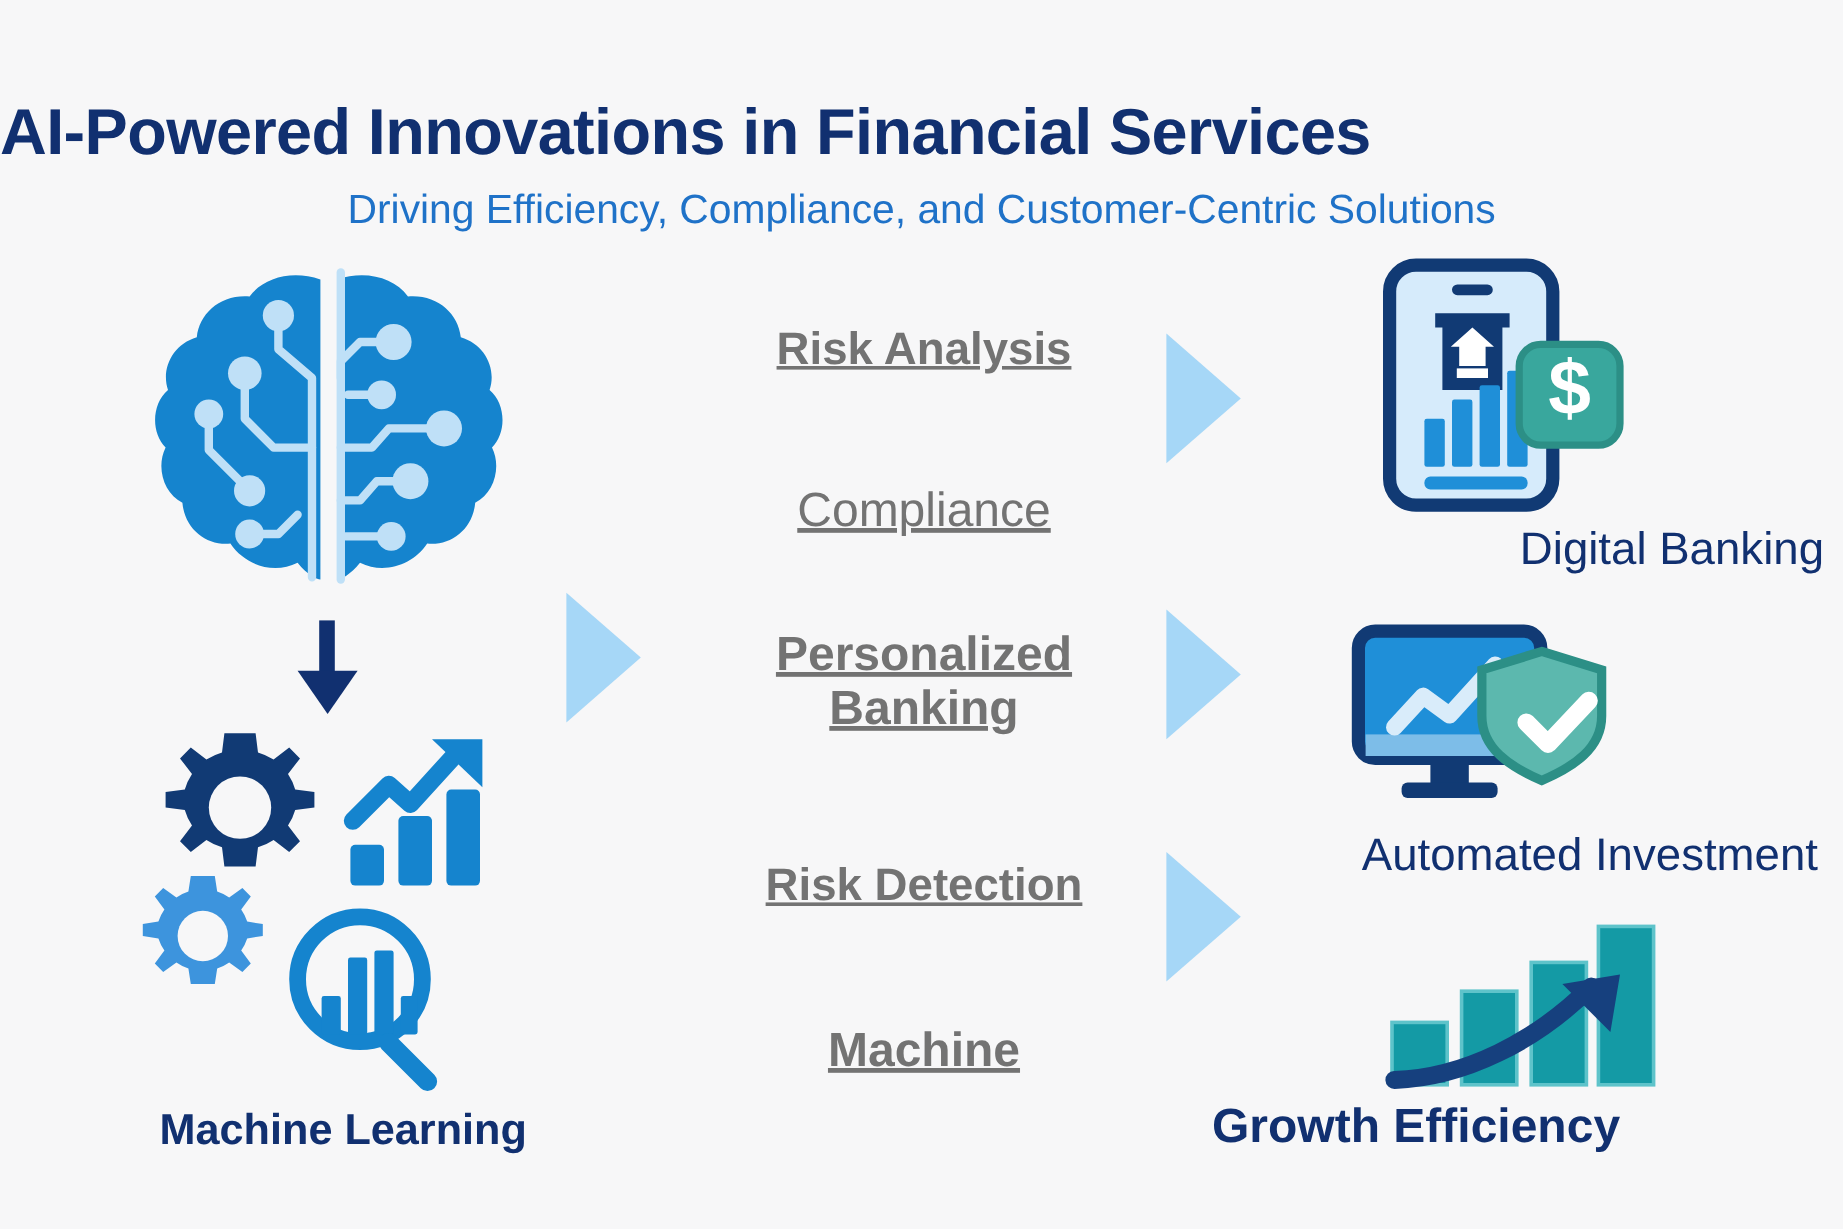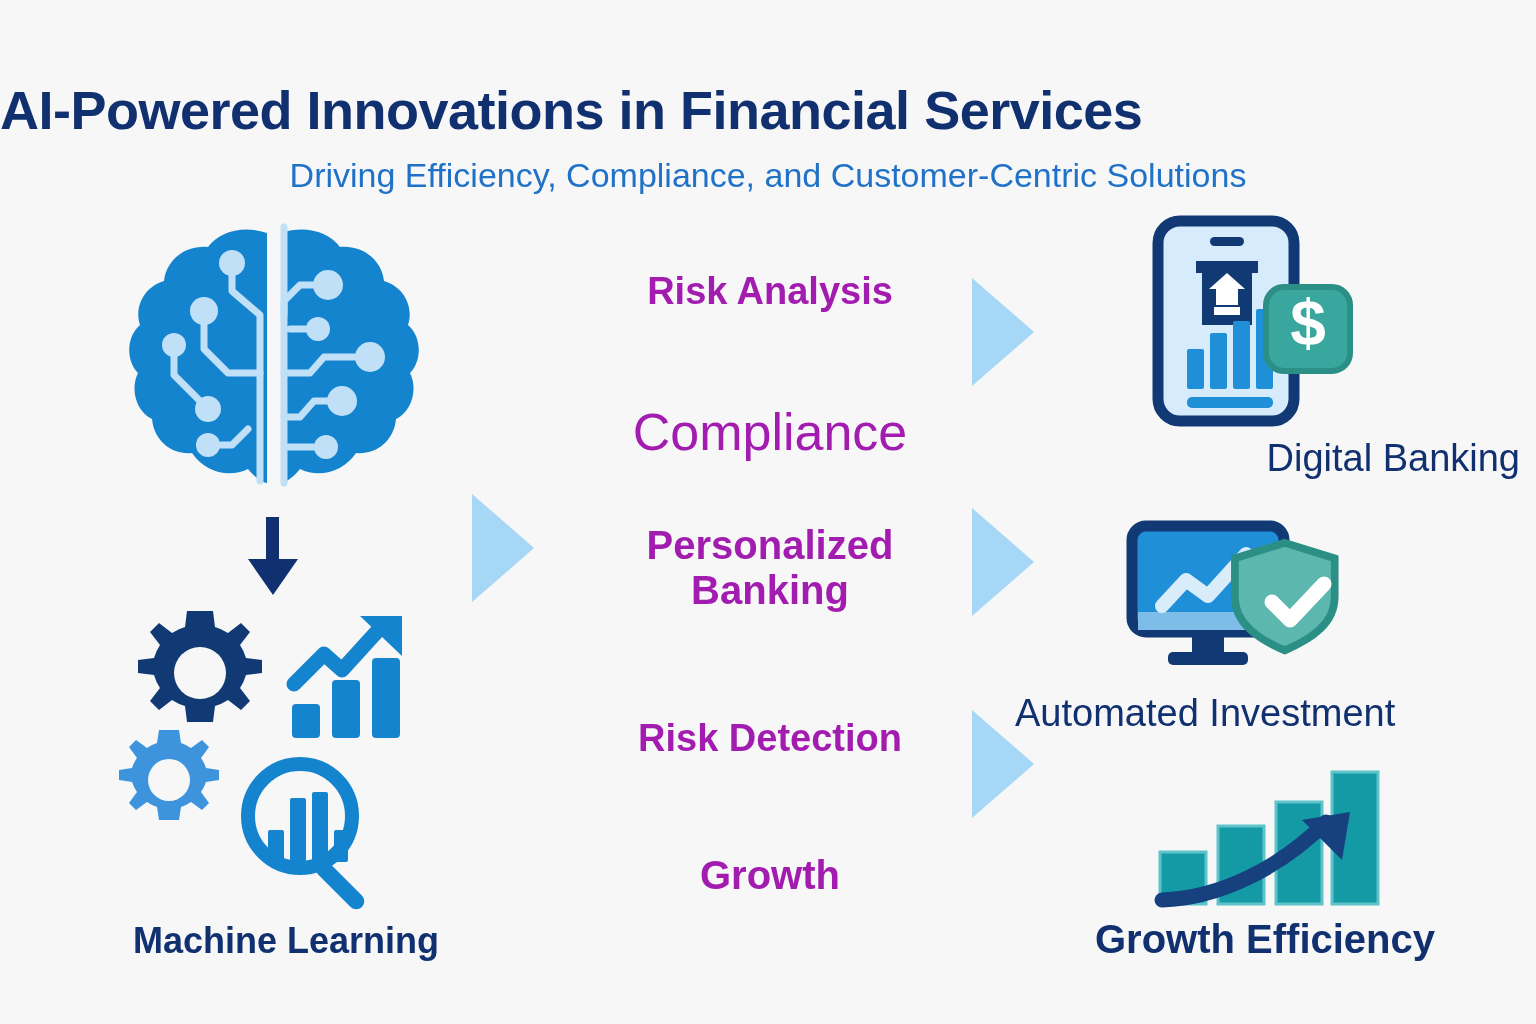--- a/index.html
+++ b/index.html
@@ -42,47 +42,47 @@
   #magnifier-icon{position:absolute;left:138px;top:545px;width:160px;height:160px;}
   #machine-learning-label{
     position:absolute;left:-80px;top:715px;width:540px;
     text-align:center;font-size:36px;font-weight:bold;color:#113070;
     white-space:nowrap;
   }
 
   
   .mid-item{
     position:absolute;left:0;width:600px;text-align:center;
-    color:#a21caf;line-height:1.12;
+    color:#737373;line-height:1.12;text-decoration:underline;
   }
   .mid-item.bold{font-weight:bold;}
   .mid-item.reg{font-weight:normal;}
 
   
   .tri{
     position:absolute;width:0;height:0;
     border-top:54px solid transparent;
     border-bottom:54px solid transparent;
     border-left:62px solid #a6d7f7;
   }
 
   
   #digital-banking-icon{position:absolute;left:120px;top:10px;width:230px;height:220px;}
   #digital-banking-label{
     position:absolute;left:-10px;top:232px;width:510px;text-align:right;
     font-size:38px;font-weight:normal;color:#113070;white-space:nowrap;
   }
   #automated-investment-icon{position:absolute;left:100px;top:315px;width:250px;height:160px;}
   #automated-investment-label{
-    position:absolute;left:-5px;top:487px;width:500px;text-align:left;
+    position:absolute;left:-5px;top:487px;width:500px;text-align:right;
     font-size:38px;font-weight:normal;color:#113070;white-space:nowrap;
   }
   #growth-efficiency-icon{position:absolute;left:130px;top:555px;width:230px;height:150px;}
   #growth-efficiency-label{
-    position:absolute;left:-10px;top:712px;width:510px;text-align:center;
+    position:absolute;left:-10px;top:712px;width:510px;
     font-size:40px;font-weight:bold;color:#113070;white-space:nowrap;
   }
   svg{display:block;overflow:visible;}
 </style>
 </head>
 <body>
 
 <div class="stage">
 
   <h1 id="page-title">AI-Powered Innovations in Financial Services</h1>
@@ -175,32 +175,32 @@
       </svg>
     </div>
 
     <div id="machine-learning-label">Machine Learning</div>
   </div>
 
   <div class="col-mid">
     <div class="mid-item bold" style="top:65px;font-size:38px;">
       <span>Risk Analysis</span>
     </div>
-    <div class="mid-item reg" style="top:198px;font-size:52px;">
+    <div class="mid-item reg" style="top:198px;font-size:40px;">
       <span>Compliance</span>
     </div>
     <div class="mid-item bold" style="top:318px;font-size:40px;">
       <div>Personalized</div>
       <div>Banking</div>
     </div>
     <div class="mid-item bold" style="top:512px;font-size:38px;">
       <span>Risk Detection</span>
     </div>
     <div class="mid-item bold" style="top:648px;font-size:40px;">
-      <span>Growth</span>
+      <span>Machine</span>
     </div>
   </div>
 
   <div class="tri" style="left:472px;top:494px;"></div>
   <div class="tri" style="left:972px;top:278px;"></div>
   <div class="tri" style="left:972px;top:508px;"></div>
   <div class="tri" style="left:972px;top:710px;"></div>
 
   <div class="col-right">
 

